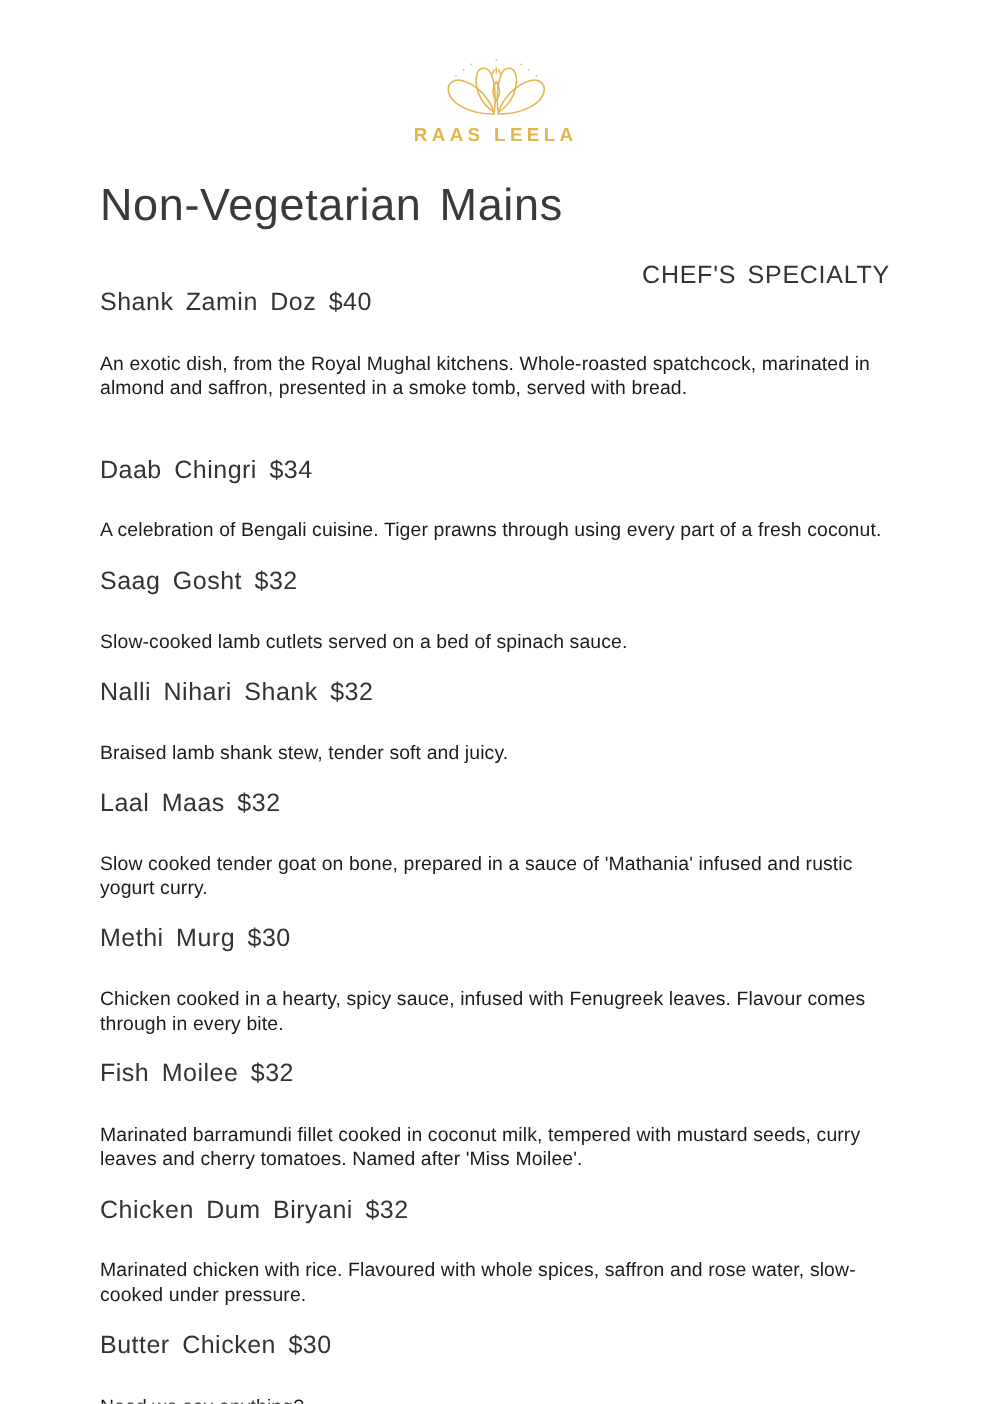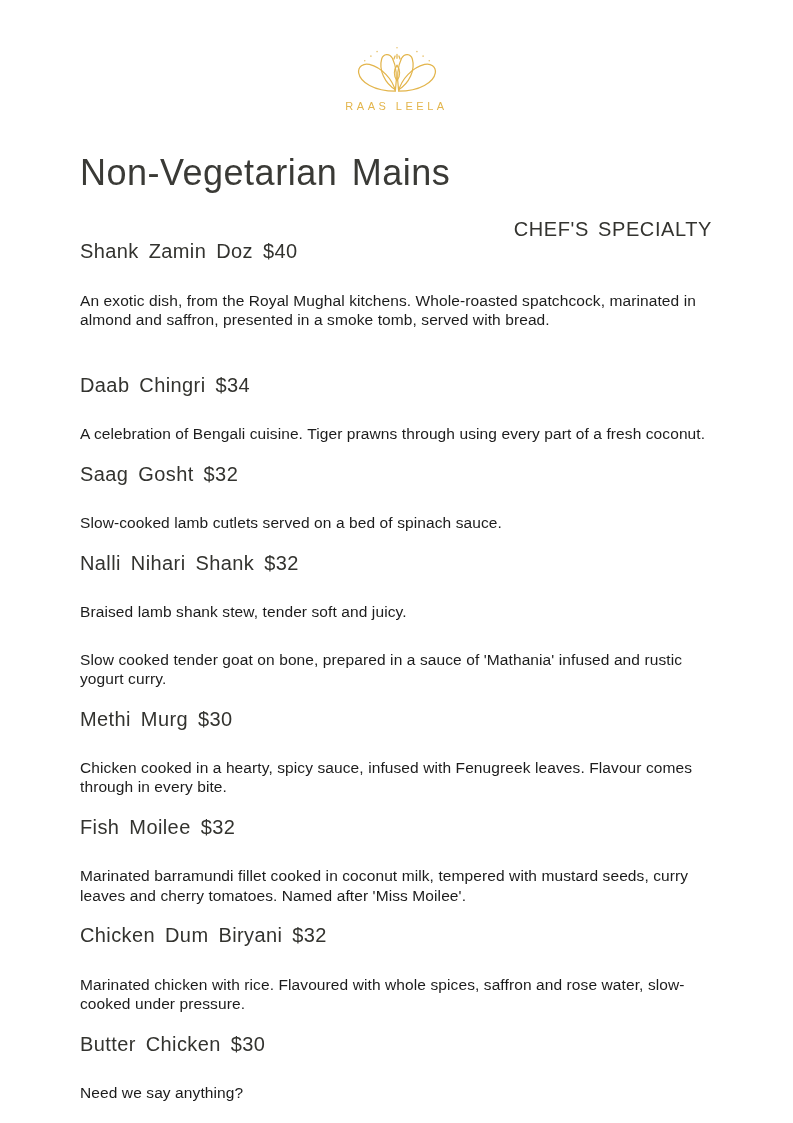--- a/index.html
+++ b/index.html
@@ -20,29 +20,29 @@
   
   .brand {
     width: 100%;
     display: flex;
     flex-direction: column;
     align-items: center;
   }
   .brand svg { display: block; }
   .brand-name {
     margin-top: 4px;
-    font-size: 11px;
-    font-weight: normal;
+    font-size: 15px;
+    font-weight: bold;
     letter-spacing: 3.5px;
     color: #e3b54c;
     font-family: "Liberation Sans", sans-serif;
   }
   
   .page-title {
-    margin: 40px 80px 0 80px;
+    margin: 26px 80px 0 80px;
     font-size: 36px;
     font-weight: 300;
     letter-spacing: 0.5px;
     word-spacing: 4px;
     color: #3a3a36;
     font-family: "Liberation Sans", sans-serif;
   }
   
   .menu {
     margin: 24px 80px 0 80px;
@@ -138,20 +138,24 @@
 
     <div class="dish-heading">
       <span>Nalli Nihari Shank</span>
       <span>$32</span>
     </div>
     <div class="dish-description">Braised lamb shank stew, tender soft and juicy.</div>
   </div>
 
   <div class="menu-item">
 
+    <div class="dish-heading">
+      <span>Laal Maas</span>
+      <span>$32</span>
+    </div>
     <div class="dish-description">Slow cooked tender goat on bone, prepared in a sauce of 'Mathania' infused and rustic yogurt curry.</div>
   </div>
 
   <div class="menu-item">
 
     <div class="dish-heading">
       <span>Methi Murg</span>
       <span>$30</span>
     </div>
     <div class="dish-description">Chicken cooked in a hearty, spicy sauce, infused with Fenugreek leaves. Flavour comes through in every bite.</div>

